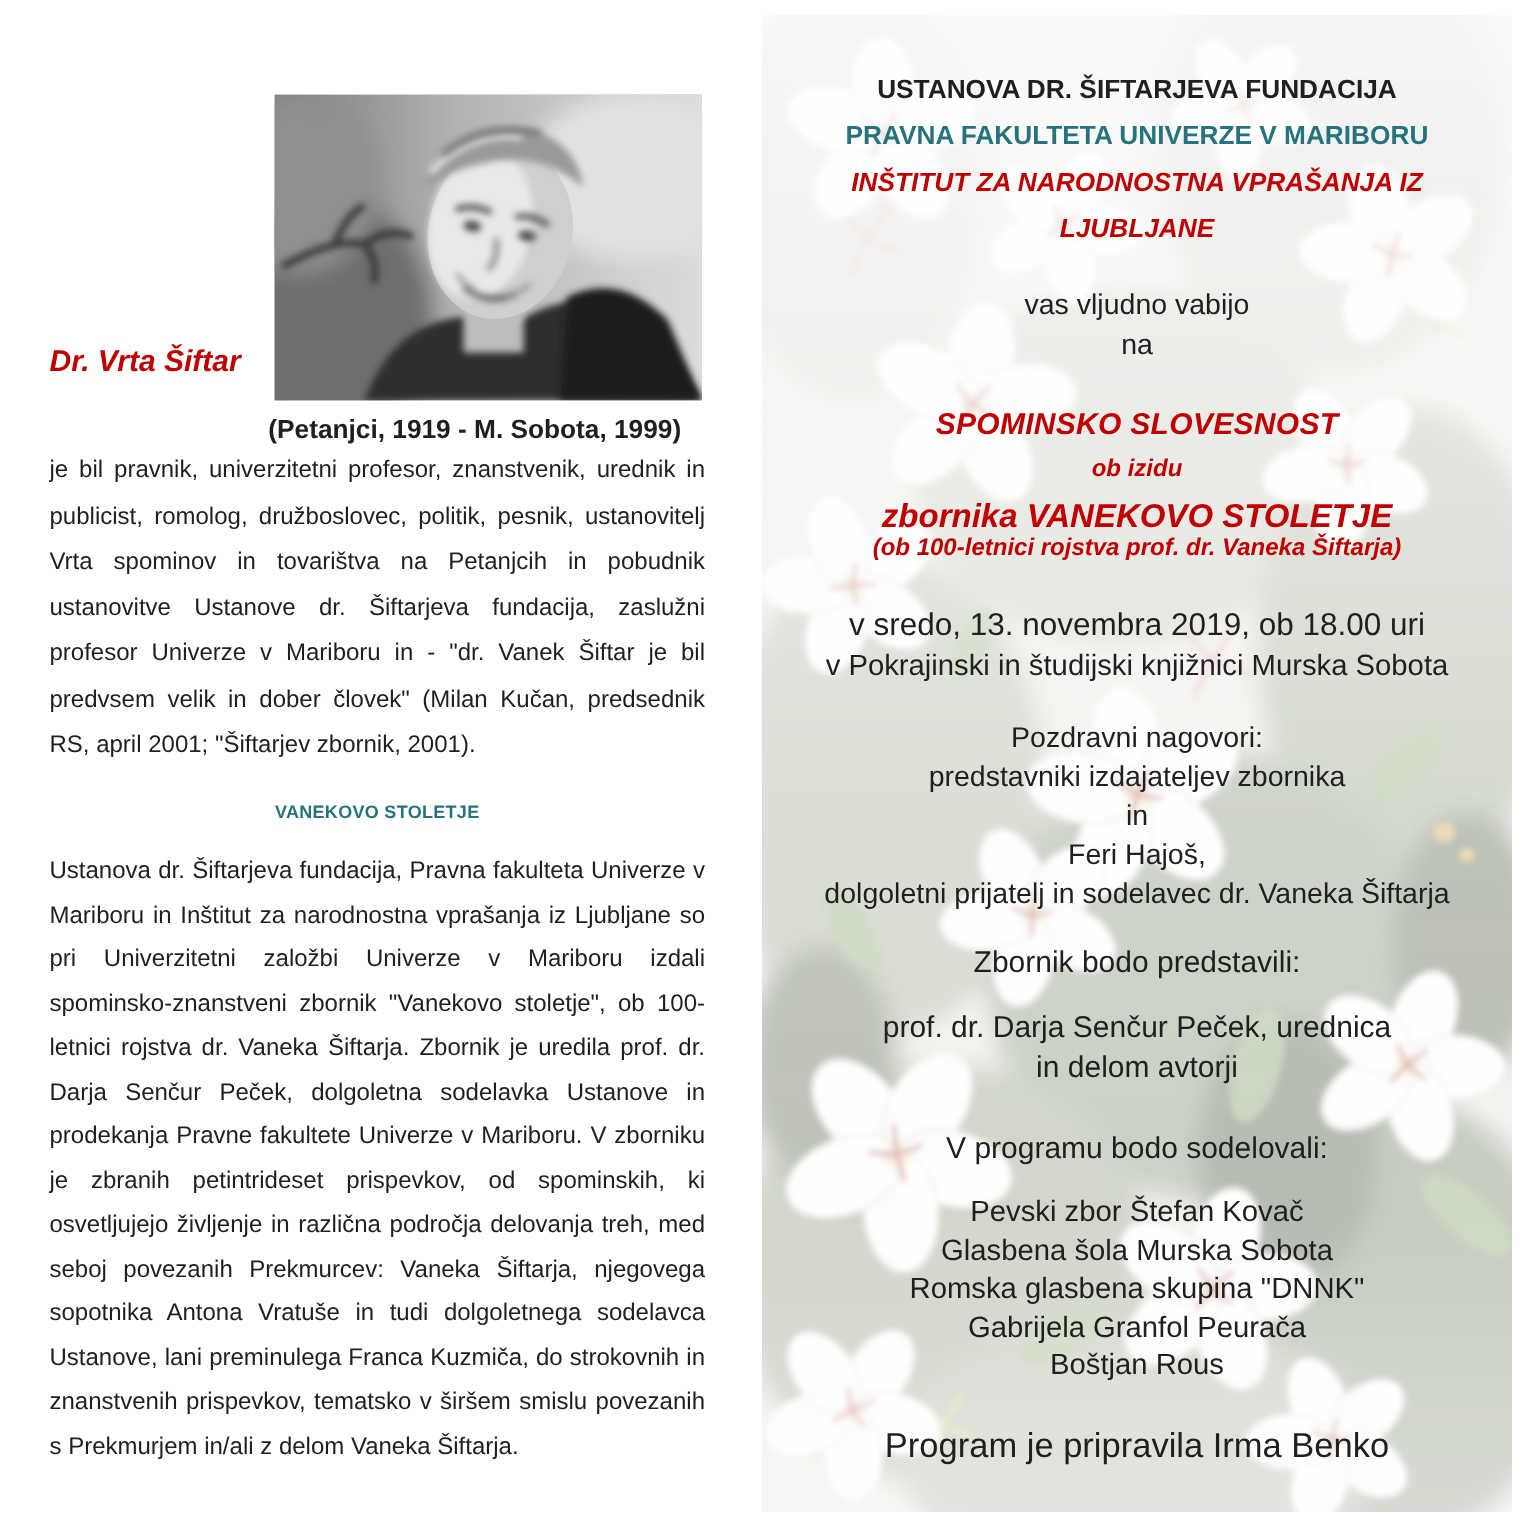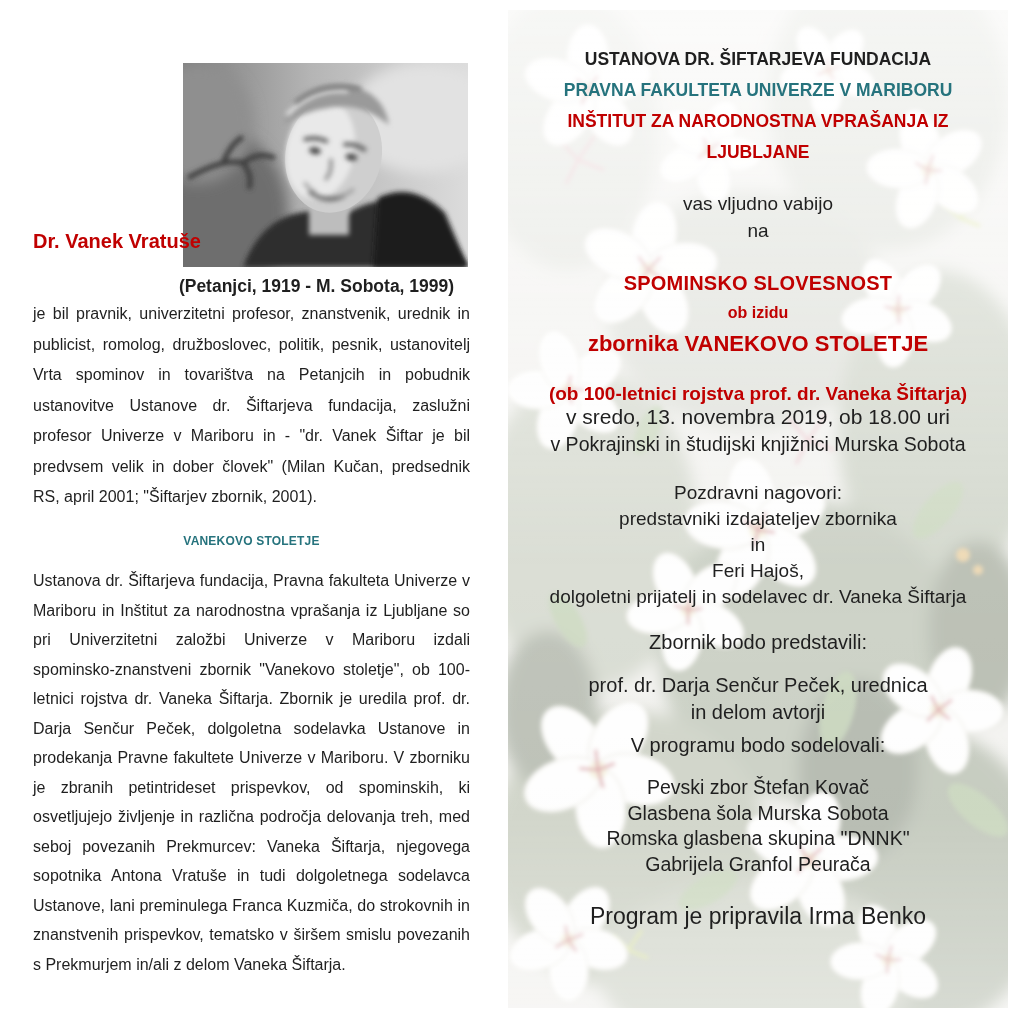--- a/index.html
+++ b/index.html
@@ -2,21 +2,21 @@
 <html lang="sl" style="--red: #C00000; --teal: #26737D; --ink: #1F1F1F;"><head>
 <meta charset="utf-8">
 <style>
   html,body{margin:0;padding:0;}
   body{
     width:1024px;height:1024px;position:relative;overflow:hidden;
     background:#ffffff;color:var(--ink,#1f1f1f);
     font-family:"Liberation Sans",sans-serif;
     -webkit-font-smoothing:antialiased;
   }
-  .red{color:var(--red,#C00000);}
+  .red{color:var(--red,#C00000);font-style:italic;}
   .teal{color:var(--teal,#26737D);}
 
   
   .left-page{position:absolute;left:33px;top:0;width:437px;height:1024px;}
   .portrait{
     position:absolute;left:150px;top:63px;width:285px;height:204px;
     overflow:hidden;background:#bdbdbd;
   }
   .portrait svg{display:block;width:100%;height:100%;}
   .name-label{
@@ -51,27 +51,27 @@
   }
   .org-block{
     padding-top:34px;font-weight:bold;font-size:17.5px;line-height:31px;
     max-width:432px;margin:0 auto;
   }
   .invite-block{margin-top:22px;font-size:19px;line-height:27px;}
   .event-block{margin-top:28px;font-weight:bold;}
   .event-title{font-size:20px;letter-spacing:.2px;}
   .event-sub{font-size:16px;margin-top:9px;}
   .event-book{font-size:22px;margin-top:9px;}
-  .event-occasion{font-size:19px;margin-top:26px;}
-  .when-line{font-size:21px;}
+  .event-occasion{font-size:16px;margin-top:0;}
+  .when-line{margin-top:30px;font-size:21px;}
   .where-line{margin-top:4px;font-size:19.5px;}
   .greetings-block{margin-top:24px;font-size:19px;line-height:26px;}
   .presenters-head{margin-top:21px;font-size:20px;}
   .presenters-block{margin-top:18px;font-size:20px;line-height:27px;}
-  .program-head{margin-top:8px;font-size:20px;}
+  .program-head{margin-top:29px;font-size:20px;}
   .performers-block{margin-top:18px;font-size:19.5px;line-height:25.5px;}
   .credit-line{margin-top:26px;font-size:23px;}
 </style>
 </head>
 <body>
 
 <div class="left-page">
 
   <div class="portrait">
     <svg viewBox="0 0 285 204" aria-hidden="true">
@@ -108,21 +108,21 @@
         <path d="M158 80 Q170 76 181 82" stroke="#565656" stroke-width="4" fill="none"></path>
         <ellipse cx="131" cy="91" rx="6" ry="3.5" fill="#474747"></ellipse>
         <ellipse cx="168" cy="91" rx="6" ry="3.5" fill="#474747"></ellipse>
         <path d="M148 96 Q152 110 146 118" stroke="#8a8a8a" stroke-width="3.5" fill="none"></path>
         <path d="M132 132 Q150 142 168 130" stroke="#636363" stroke-width="4" fill="none"></path>
         <path d="M126 124 Q132 130 140 133 M176 122 Q170 129 162 132" stroke="#979797" stroke-width="3" fill="none"></path>
       </g>
     </svg>
   </div>
 
-  <div class="name-label red">Dr. Vanek Vratuše</div>
+  <div class="name-label red">Dr. Vrta Šiftar</div>
   <div class="photo-caption">(Petanjci, 1919 - M. Sobota, 1999)</div>
   <div class="bio">je bil pravnik, univerzitetni profesor, znanstvenik, urednik in publicist, romolog, družboslovec, politik, pesnik, ustanovitelj Vrta spominov in tovarištva na Petanjcih in pobudnik ustanovitve Ustanove dr. Šiftarjeva fundacija, zaslužni profesor Univerze v Mariboru in - "dr. Vanek Šiftar je bil predvsem velik in dober človek" (Milan Kučan, predsednik RS, april 2001; "Šiftarjev zbornik, 2001).</div>
   <div class="section-title teal">VANEKOVO STOLETJE</div>
   <div class="description">Ustanova dr. Šiftarjeva fundacija, Pravna fakulteta Univerze v Mariboru in Inštitut za narodnostna vprašanja iz Ljubljane so pri Univerzitetni založbi Univerze v Mariboru izdali spominsko-znanstveni zbornik "Vanekovo stoletje", ob 100-letnici rojstva dr. Vaneka Šiftarja. Zbornik je uredila prof. dr. Darja Senčur Peček, dolgoletna sodelavka Ustanove in prodekanja Pravne fakultete Univerze v Mariboru. V zborniku je zbranih petintrideset prispevkov, od spominskih, ki osvetljujejo življenje in različna področja delovanja treh, med seboj povezanih Prekmurcev: Vaneka Šiftarja, njegovega sopotnika Antona Vratuše in tudi dolgoletnega sodelavca Ustanove, lani preminulega Franca Kuzmiča, do strokovnih in znanstvenih prispevkov, tematsko v širšem smislu povezanih s Prekmurjem in/ali z delom Vaneka Šiftarja.</div>
 </div>
 
 <div class="right-page">
 
   <svg class="bg" viewBox="0 0 500 998" preserveAspectRatio="none" aria-hidden="true">
     <defs>
@@ -248,17 +248,18 @@
       <div>prof. dr. Darja Senčur Peček, urednica</div>
       <div>in delom avtorji</div>
     </div>
 
     <div class="program-head">V programu bodo sodelovali:</div>
     <div class="performers-block">
       <div>Pevski zbor Štefan Kovač</div>
       <div>Glasbena šola Murska Sobota</div>
       <div>Romska glasbena skupina "DNNK"</div>
       <div>Gabrijela Granfol Peurača</div>
+      <div>Boštjan Rous</div>
     </div>
 
     <div class="credit-line">Program je pripravila Irma Benko</div>
   </div>
 </div>
 
 </body></html>

